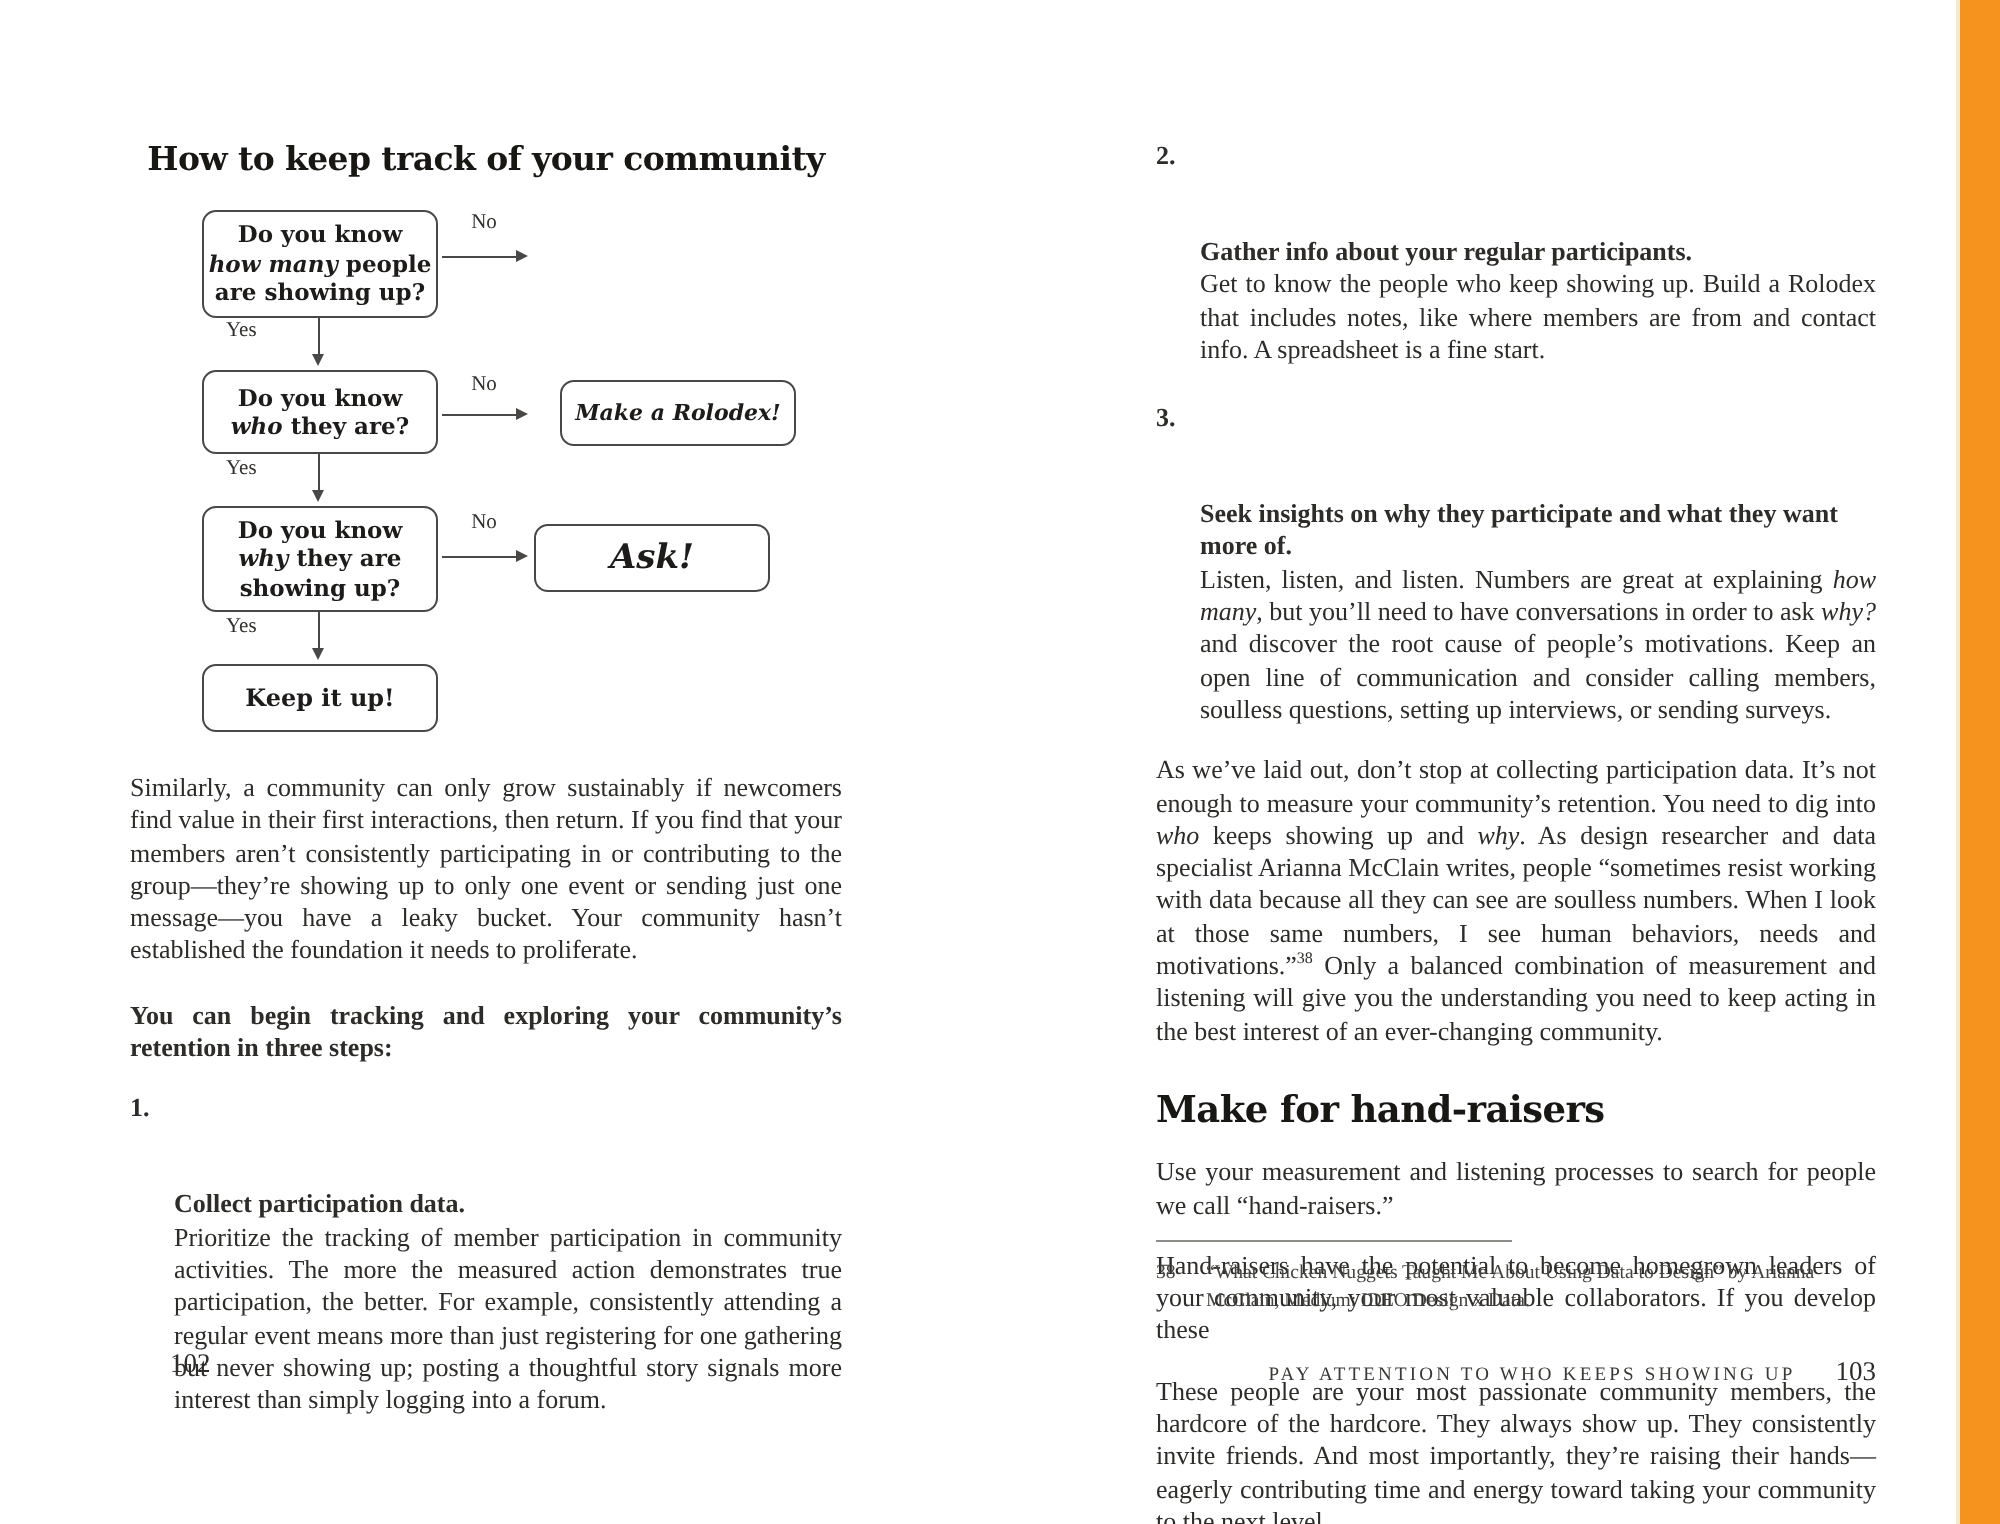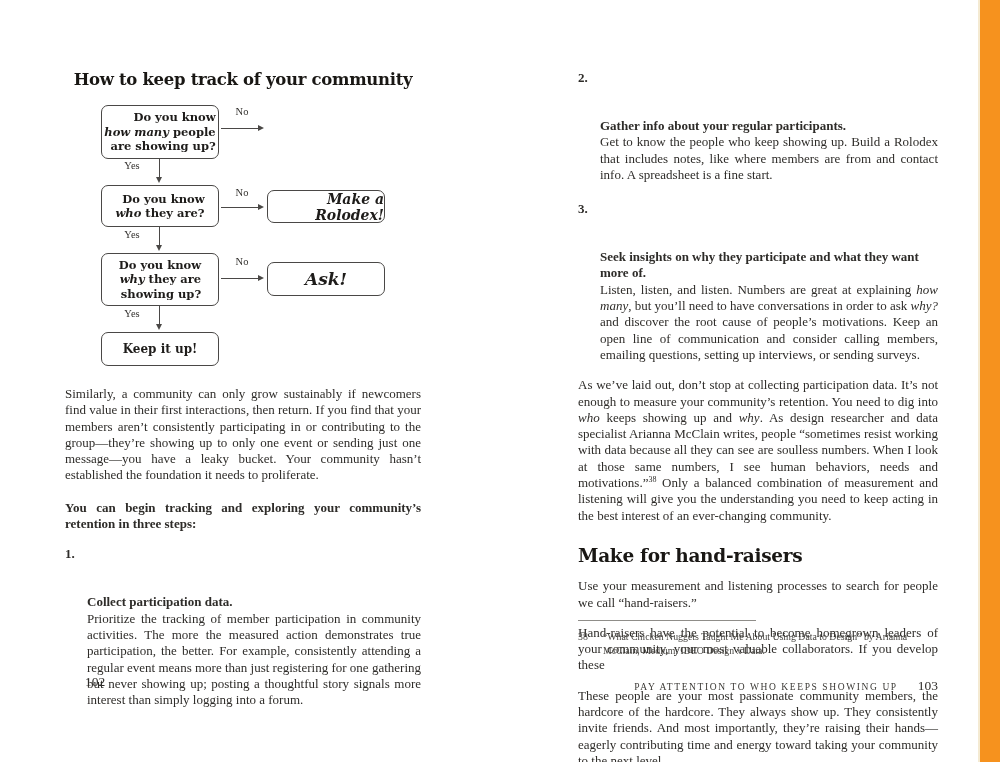--- a/index.html
+++ b/index.html
@@ -17,39 +17,39 @@
 
   
   .fc-title {
     position:absolute; top:70px; left:0; width:356px; text-align:center;
     font-family:"DejaVu Serif", serif; font-weight:bold; font-size:16.5px;
     letter-spacing:-0.3px; color:#191714;
   }
   .qbox, .abox, .kbox {
     position:absolute; box-sizing:border-box; border:1.4px solid #4a4846;
     border-radius:7px; display:flex; align-items:center; justify-content:center;
-    text-align:right; font-family:"DejaVu Serif", serif; font-weight:bold;
+    text-align:center; font-family:"DejaVu Serif", serif; font-weight:bold;
     color:#1e1c1a; background:#fff;
   }
   .qbox { left:36px; width:118px; font-size:11.5px; line-height:14.5px; }
   .q1 { top:105px; height:54px; }
   .q2 { top:185px; height:42px; }
   .q3 { top:253px; height:53px; }
   .abox { left:202px; width:118px; font-style:italic; }
   .a1 { top:116px; height:33px; font-size:12.5px; }
-  .a2 { top:190px; height:33px; font-size:14px; }
+  .a2 { top:190px; height:33px; font-size:11px;margin-left:13px; }
   .a3 { top:262px; height:34px; font-size:17px; }
   .kbox { left:36px; top:332px; width:118px; height:34px; font-size:12px; }
   .no-label, .yes-label {
     position:absolute; font-size:10.5px; color:#33312e;
     font-family:"Liberation Serif", serif;
   }
   .no-label  { width:40px; text-align:center; }
   .n1 { left:157px; top:106px; } .n2 { left:157px; top:187px; } .n3 { left:157px; top:256px; }
-  .yes-label { width:38px; text-align:center; }
+  .yes-label { width:38px; text-align:left; }
   .y1 { left:48px; top:160px; } .y2 { left:48px; top:229px; } .y3 { left:48px; top:308px; }
   .harrow { position:absolute; left:156px; width:41px; height:0; border-top:1.3px solid #4a4846; }
   .harrow::after {
     content:''; position:absolute; right:-2px; top:-4.2px; width:0; height:0;
     border-left:6px solid #4a4846; border-top:3.4px solid transparent; border-bottom:3.4px solid transparent;
   }
   .h1 { top:128px; } .h2 { top:207px; } .h3 { top:278px; }
   .varrow { position:absolute; left:94px; width:0; border-left:1.3px solid #4a4846; }
   .varrow::after {
     content:''; position:absolute; left:-3.9px; bottom:-3px; width:0; height:0;
@@ -149,21 +149,21 @@
         <div class="num">2.</div>
         <div class="item-content">
           <p class="item-heading">Gather info about your regular participants.</p>
           <p><span>Get to know the people who keep showing up. Build a Rolodex that includes notes, like where members are from and contact info. A spreadsheet is a fine start.</span></p>
         </div>
       </div>
       <div class="list-row mt2">
         <div class="num">3.</div>
         <div class="item-content">
           <p class="item-heading">Seek insights on why they participate and what they want more of.</p>
-          <p><span>Listen, listen, and listen. Numbers are great at explaining </span><em>how many</em><span>, but you’ll need to have conversations in order to ask </span><em>why?</em><span> and discover the root cause of people’s motivations. Keep an open line of communication and consider calling members, emailing questions, setting up interviews, or sending surveys.</span></p>
+          <p><span>Listen, listen, and listen. Numbers are great at explaining </span><em>how many</em><span>, but you’ll need to have conversations in order to ask </span><em>why?</em><span> and discover the root cause of people’s motivations. Keep an open line of communication and consider calling members, soulless questions, setting up interviews, or sending surveys.</span></p>
         </div>
       </div>
       <p class="mt1"><span>As we’ve laid out, don’t stop at collecting participation data. It’s not enough to measure your community’s retention. You need to dig into </span><em>who</em><span> keeps showing up and </span><em>why</em><span>. As design researcher and data specialist Arianna McClain writes, people “sometimes resist working with data because all they can see are soulless numbers. When I look at those same numbers, I see human behaviors, needs and motivations.”</span><sup>38</sup><span> Only a balanced combination of measurement and listening will give you the understanding you need to keep acting in the best interest of an ever-changing community.</span></p>
       <div class="section-heading">Make for hand-raisers</div>
       <p>Use your measurement and listening processes to search for people we call “hand-raisers.”</p>
       <p class="mt1">Hand-raisers have the potential to become homegrown leaders of your community, your most valuable collaborators. If you develop these</p>
       <p class="mt1">These people are your most passionate community members, the hardcore of the hardcore. They always show up. They consistently invite friends. And most importantly, they’re raising their hands—eagerly contributing time and energy toward taking your community to the next level.</p>
     </div>
 
     <div class="footnote-block">

